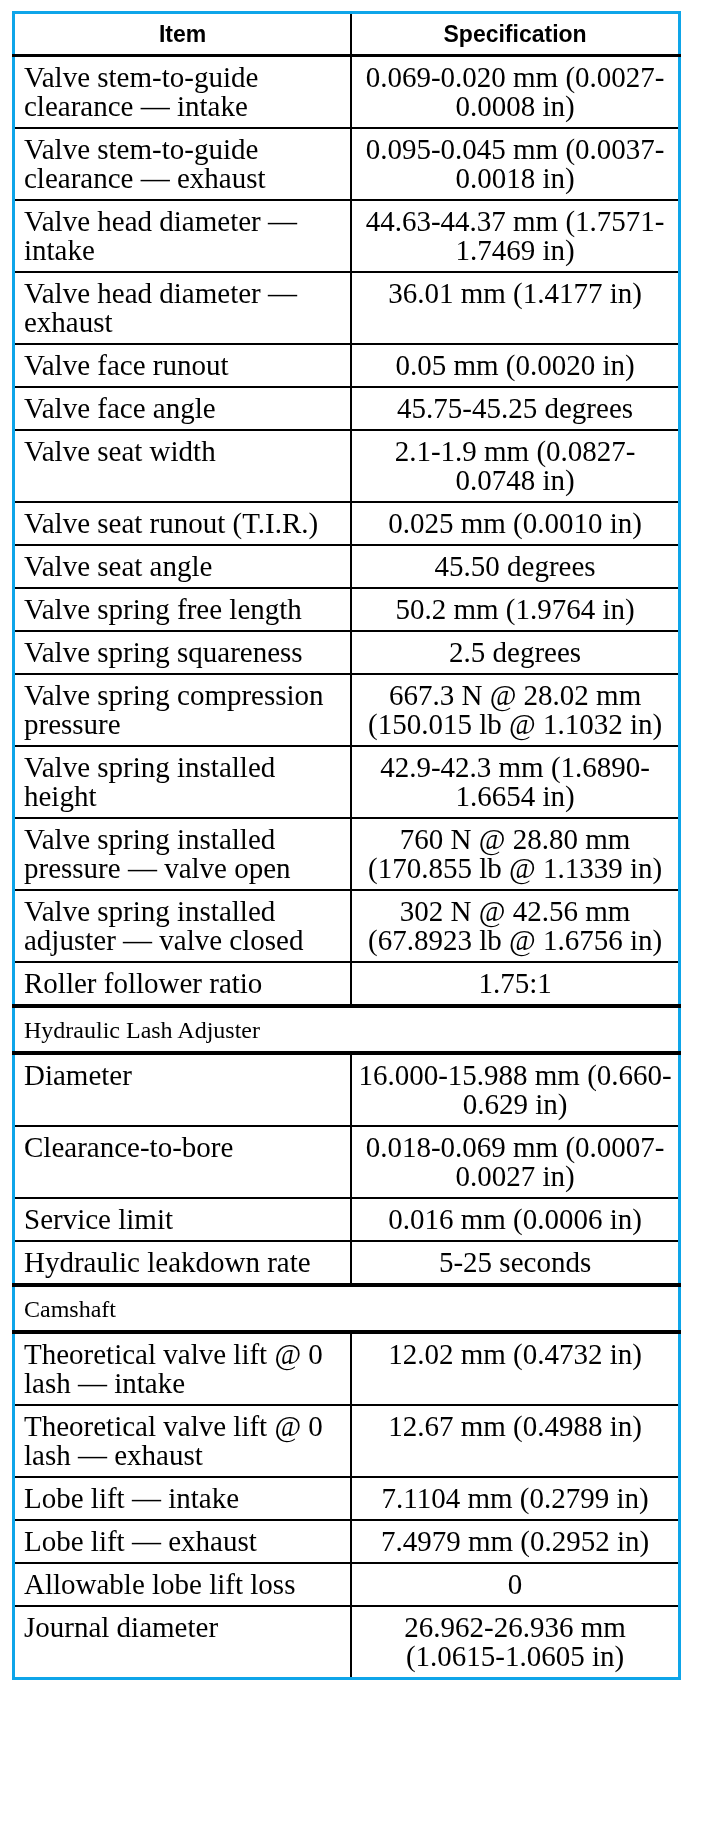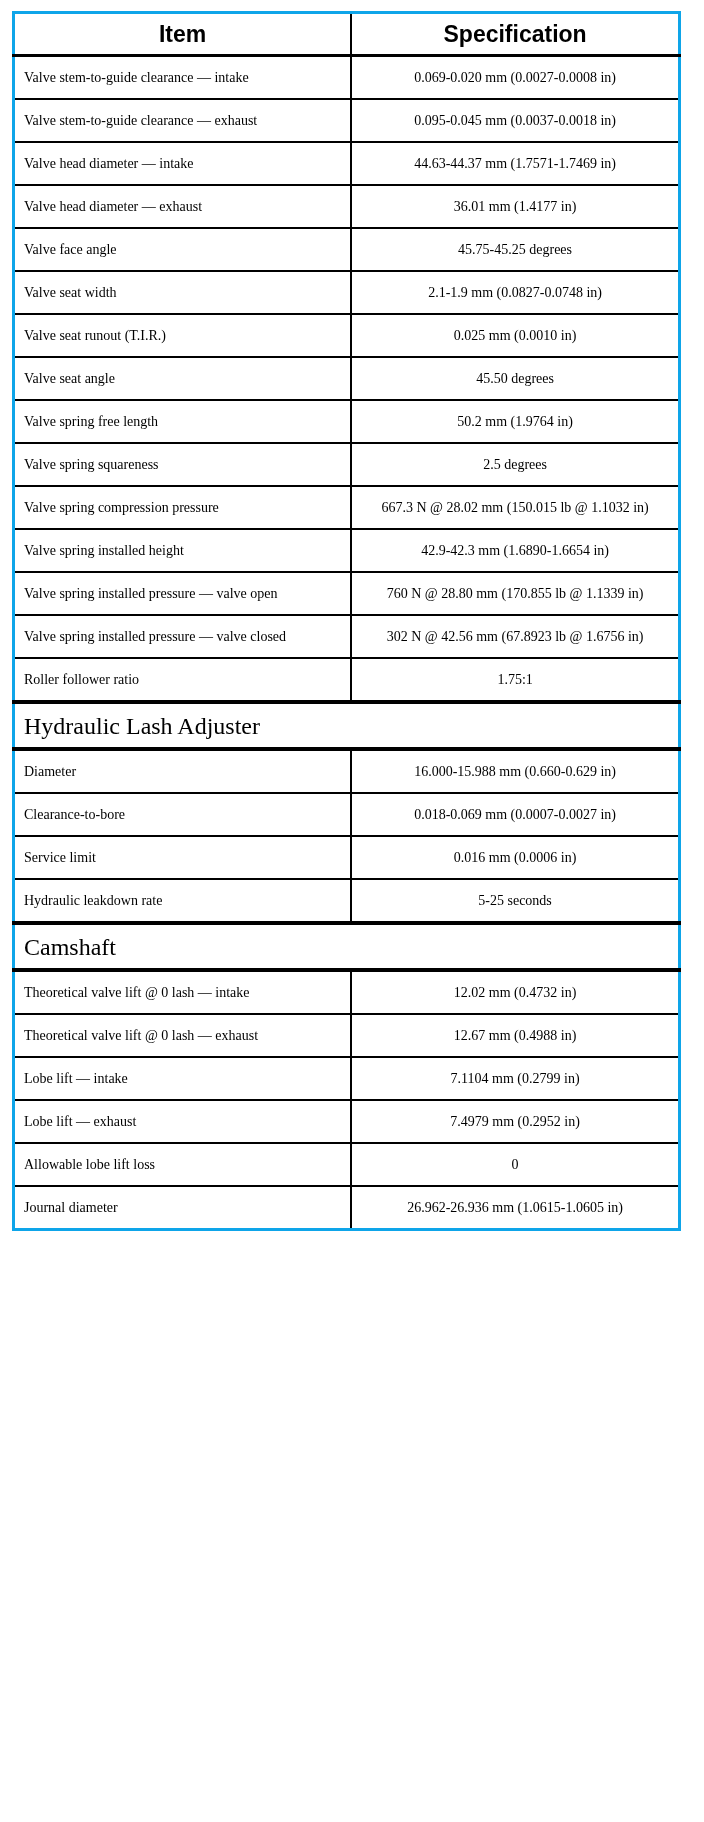--- a/index.html
+++ b/index.html
@@ -39,21 +39,21 @@
   th {
     font-family: "Liberation Sans", sans-serif;
     font-weight: bold;
     font-size: 23px;
     line-height: 27px;
     text-align: center;
     padding: 7px 4px 6px 4px;
     border-bottom: 3px solid #000000;
   }
   td {
-    font-size: 14px;
+    font-size: 29px;
     line-height: 29px;
     padding: 6px 8px 6px 9px;
   }
   td.item-cell { text-align: left; }
   td.spec-cell {
     text-align: center;
     padding-left: 4px;
     padding-right: 4px;
     margin-left: 36px;
   }
@@ -92,20 +92,24 @@
         </tr>
         <tr class="data-row">
           <td class="item-cell">Valve head diameter — intake</td>
           <td class="spec-cell">44.63-44.37 mm (1.7571-1.7469 in)</td>
         </tr>
         <tr class="data-row">
           <td class="item-cell">Valve head diameter — exhaust</td>
           <td class="spec-cell">36.01 mm (1.4177 in)</td>
         </tr>
         <tr class="data-row">
+          <td class="item-cell">Valve face runout</td>
+          <td class="spec-cell">0.05 mm (0.0020 in)</td>
+        </tr>
+        <tr class="data-row">
           <td class="item-cell">Valve face angle</td>
           <td class="spec-cell">45.75-45.25 degrees</td>
         </tr>
         <tr class="data-row">
           <td class="item-cell">Valve seat width</td>
           <td class="spec-cell">2.1-1.9 mm (0.0827-0.0748 in)</td>
         </tr>
         <tr class="data-row">
           <td class="item-cell">Valve seat runout (T.I.R.)</td>
           <td class="spec-cell">0.025 mm (0.0010 in)</td>
@@ -128,21 +132,21 @@
         </tr>
         <tr class="data-row">
           <td class="item-cell">Valve spring installed height</td>
           <td class="spec-cell">42.9-42.3 mm (1.6890-1.6654 in)</td>
         </tr>
         <tr class="data-row">
           <td class="item-cell">Valve spring installed pressure — valve open</td>
           <td class="spec-cell">760 N @ 28.80 mm (170.855 lb @ 1.1339 in)</td>
         </tr>
         <tr class="data-row">
-          <td class="item-cell">Valve spring installed pressure — valve closed</td>
+          <td class="item-cell">Valve spring installed adjuster — valve closed</td>
           <td class="spec-cell">302 N @ 42.56 mm (67.8923 lb @ 1.6756 in)</td>
         </tr>
         <tr class="data-row">
           <td class="item-cell">Roller follower ratio</td>
           <td class="spec-cell">1.75:1</td>
         </tr>
         <tr class="section-row">
           <td colspan="2">Hydraulic Lash Adjuster</td>
         </tr>
         <tr class="data-row">

